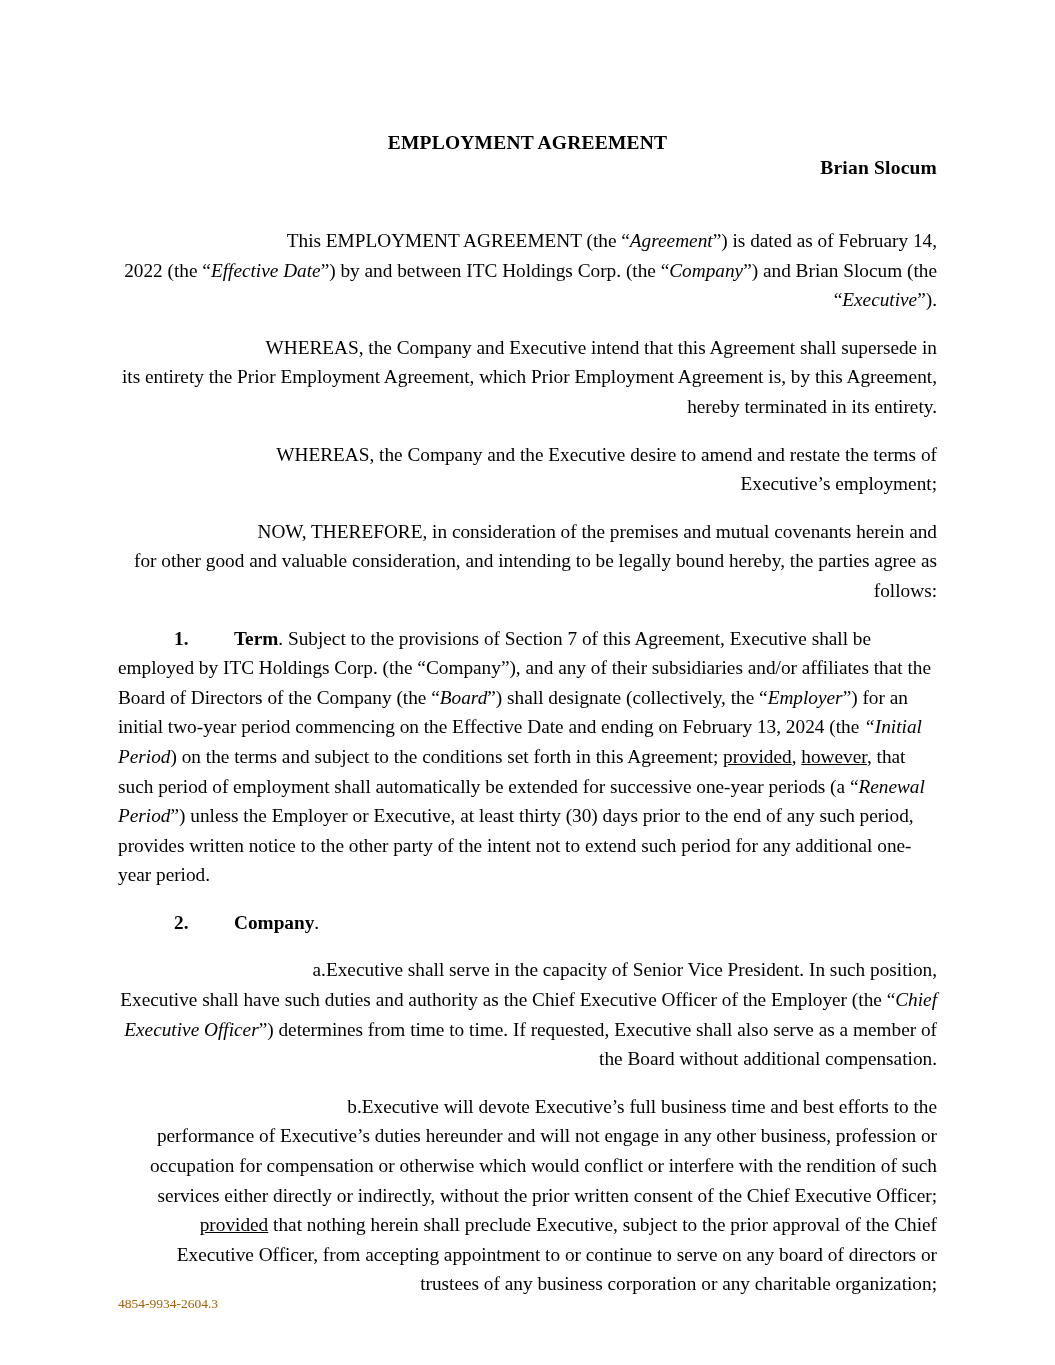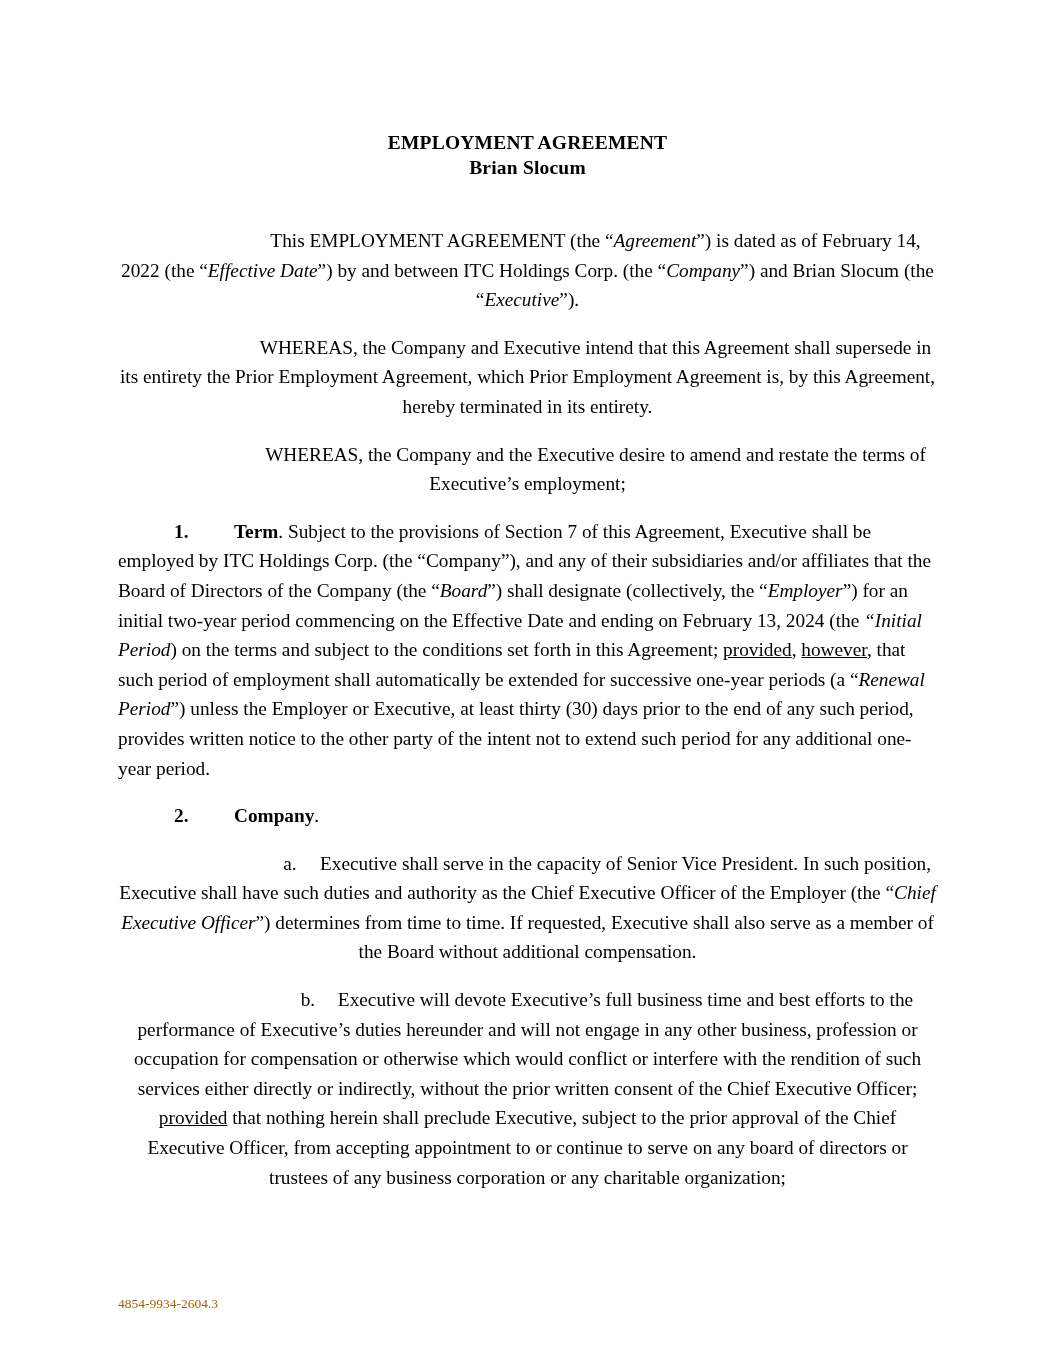--- a/index.html
+++ b/index.html
@@ -21,34 +21,34 @@
     padding: 130px 118px 16px 118px;
   }
   .doc-title {
     text-align: center;
     font-weight: bold;
     font-size: 19.5px;
     line-height: 25px;
     letter-spacing: 0.2px;
   }
   .doc-subtitle {
-    text-align: center;
+    text-align: right;
     font-weight: bold;
     font-size: 19.5px;
     line-height: 25px;
     letter-spacing: 0.2px;
   }
   .body-block {
     margin-top: 46px;
   }
   p.para {
     font-size: 19.3px;
     line-height: 29.6px;
     margin: 0 0 18px 0;
-    text-align: center;
+    text-align: right;
   }
   .first-line-indent::before {
     content: "";
     display: inline-block;
     width: 136px;
   }
   .num-para {
     margin: 16px 0 18px 0;
     font-size: 19.3px;
     line-height: 29.6px;
@@ -93,20 +93,21 @@
 
   <div class="body-block">
 
     <p class="para first-line-indent"><span>This EMPLOYMENT AGREEMENT (the “</span><i>Agreement</i><span>”) is dated as of February 14, 2022 (the “</span><i>Effective Date</i><span>”) by and between ITC Holdings Corp. (the “</span><i>Company</i><span>”) and Brian Slocum (the “</span><i>Executive</i><span>”).</span></p>
 
 
     <p class="para first-line-indent">WHEREAS, the Company and Executive intend that this Agreement shall supersede in its entirety the Prior Employment Agreement, which Prior Employment Agreement is, by this Agreement, hereby terminated in its entirety.</p>
 
     <p class="para first-line-indent">WHEREAS, the Company and the Executive desire to amend and restate the terms of Executive’s employment;</p>
 
+    <p class="para first-line-indent">NOW, THEREFORE, in consideration of the premises and mutual covenants herein and for other good and valuable consideration, and intending to be legally bound hereby, the parties agree as follows:</p>
 
     <p class="num-para"><span class="num-label">1.</span><span class="num-title">Term</span><span>.  Subject to the provisions of Section 7 of this Agreement, Executive shall be employed by ITC Holdings Corp. (the “Company”), and any of their subsidiaries and/or affiliates that the Board of Directors of the Company (the “</span><i>Board</i><span>”) shall designate (collectively, the “</span><i>Employer</i><span>”) for an initial two-year period commencing on the Effective Date and ending on February 13, 2024 (the </span><i>“Initial Period</i><span>) on the terms and subject to the conditions set forth in this Agreement; </span><span class="u">provided</span><span>, </span><span class="u">however</span><span>, that such period of employment shall automatically be extended for successive one-year periods (a “</span><i>Renewal Period</i><span>”) unless the Employer or Executive, at least thirty (30) days prior to the end of any such period, provides written notice to the other party of the intent not to extend such period for any additional one-year period.</span></p>
 
     <p class="num-para"><span class="num-label">2.</span><span class="num-title">Company</span><span>.</span></p>
 
     <p class="para sub-para"><span class="sub-letter">a.</span><span>Executive shall serve in the capacity of Senior Vice President.  In such position, Executive shall have such duties and authority as the Chief Executive Officer of the Employer (the “</span><i>Chief Executive Officer</i><span>”) determines from time to time.  If requested, Executive shall also serve as a member of the Board without additional compensation.</span></p>
 
     <p class="para sub-para"><span class="sub-letter">b.</span><span>Executive will devote Executive’s full business time and best efforts to the performance of Executive’s duties hereunder and will not engage in any other business, profession or occupation for compensation or otherwise which would conflict or interfere with the rendition of such services either directly or indirectly, without the prior written consent of the Chief Executive Officer; </span><span class="u">provided</span><span> that nothing herein shall preclude Executive, subject to the prior approval of the Chief Executive Officer, from accepting appointment to or continue to serve on any board of directors or trustees of any business corporation or any charitable organization;</span></p>
 
   </div>

